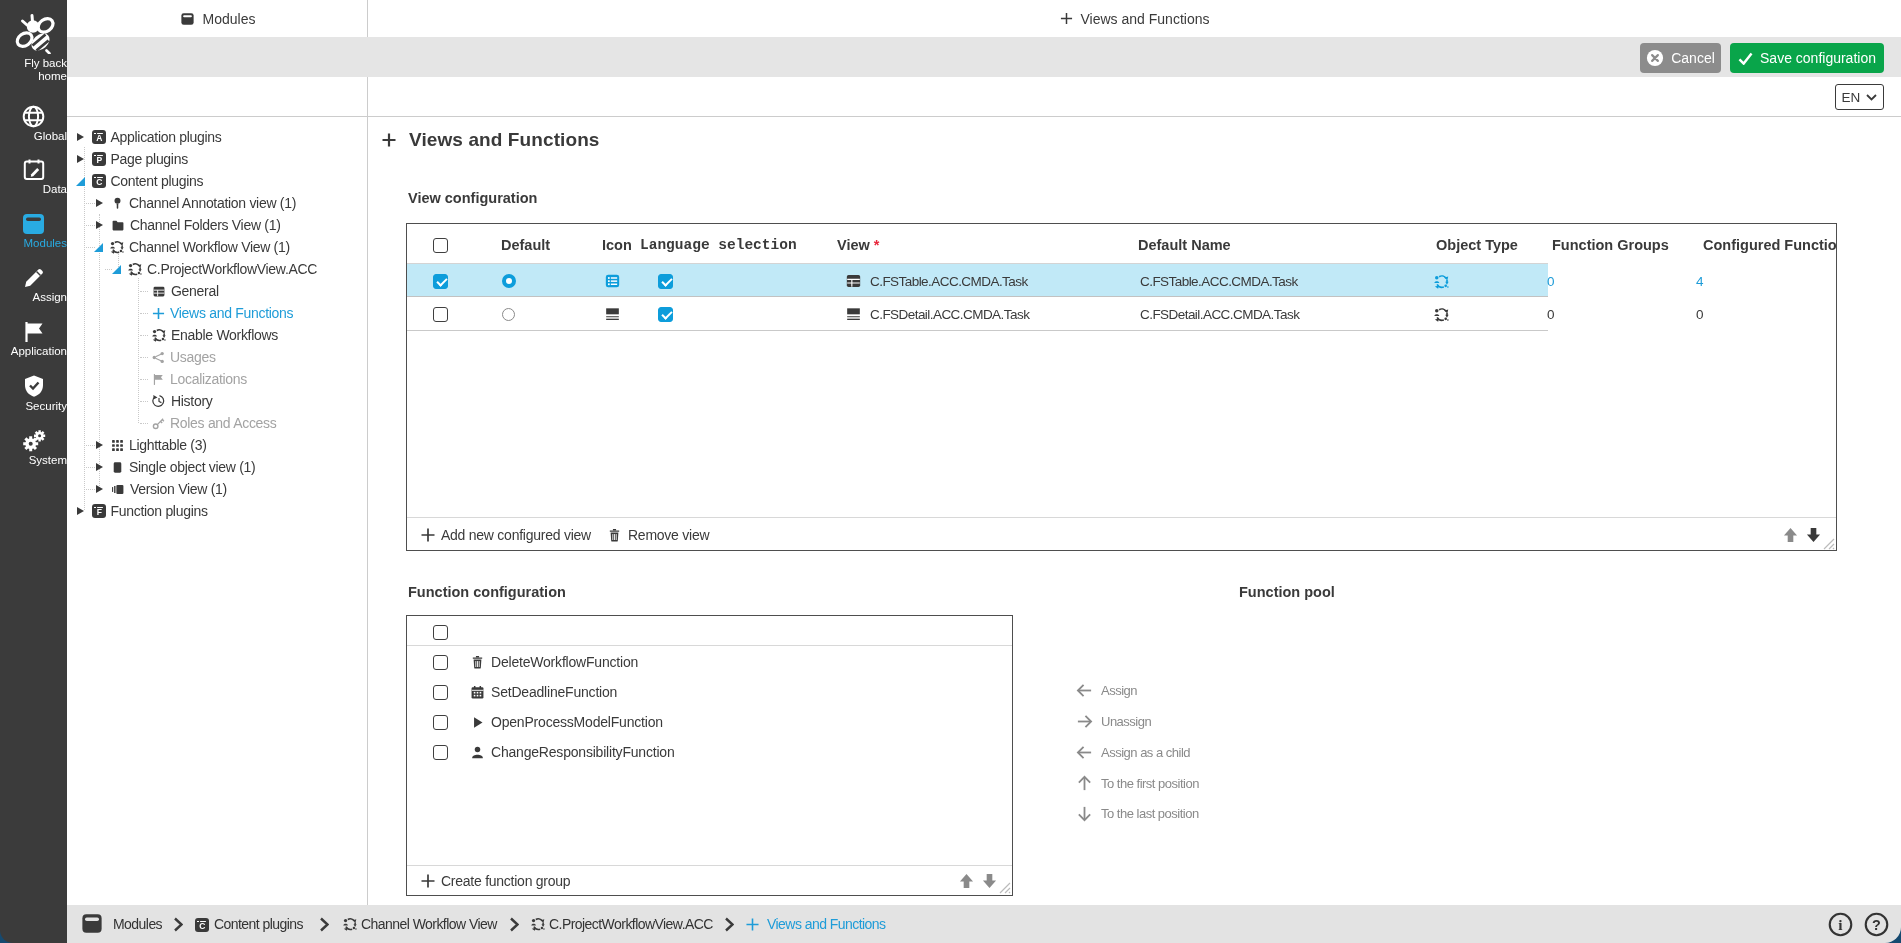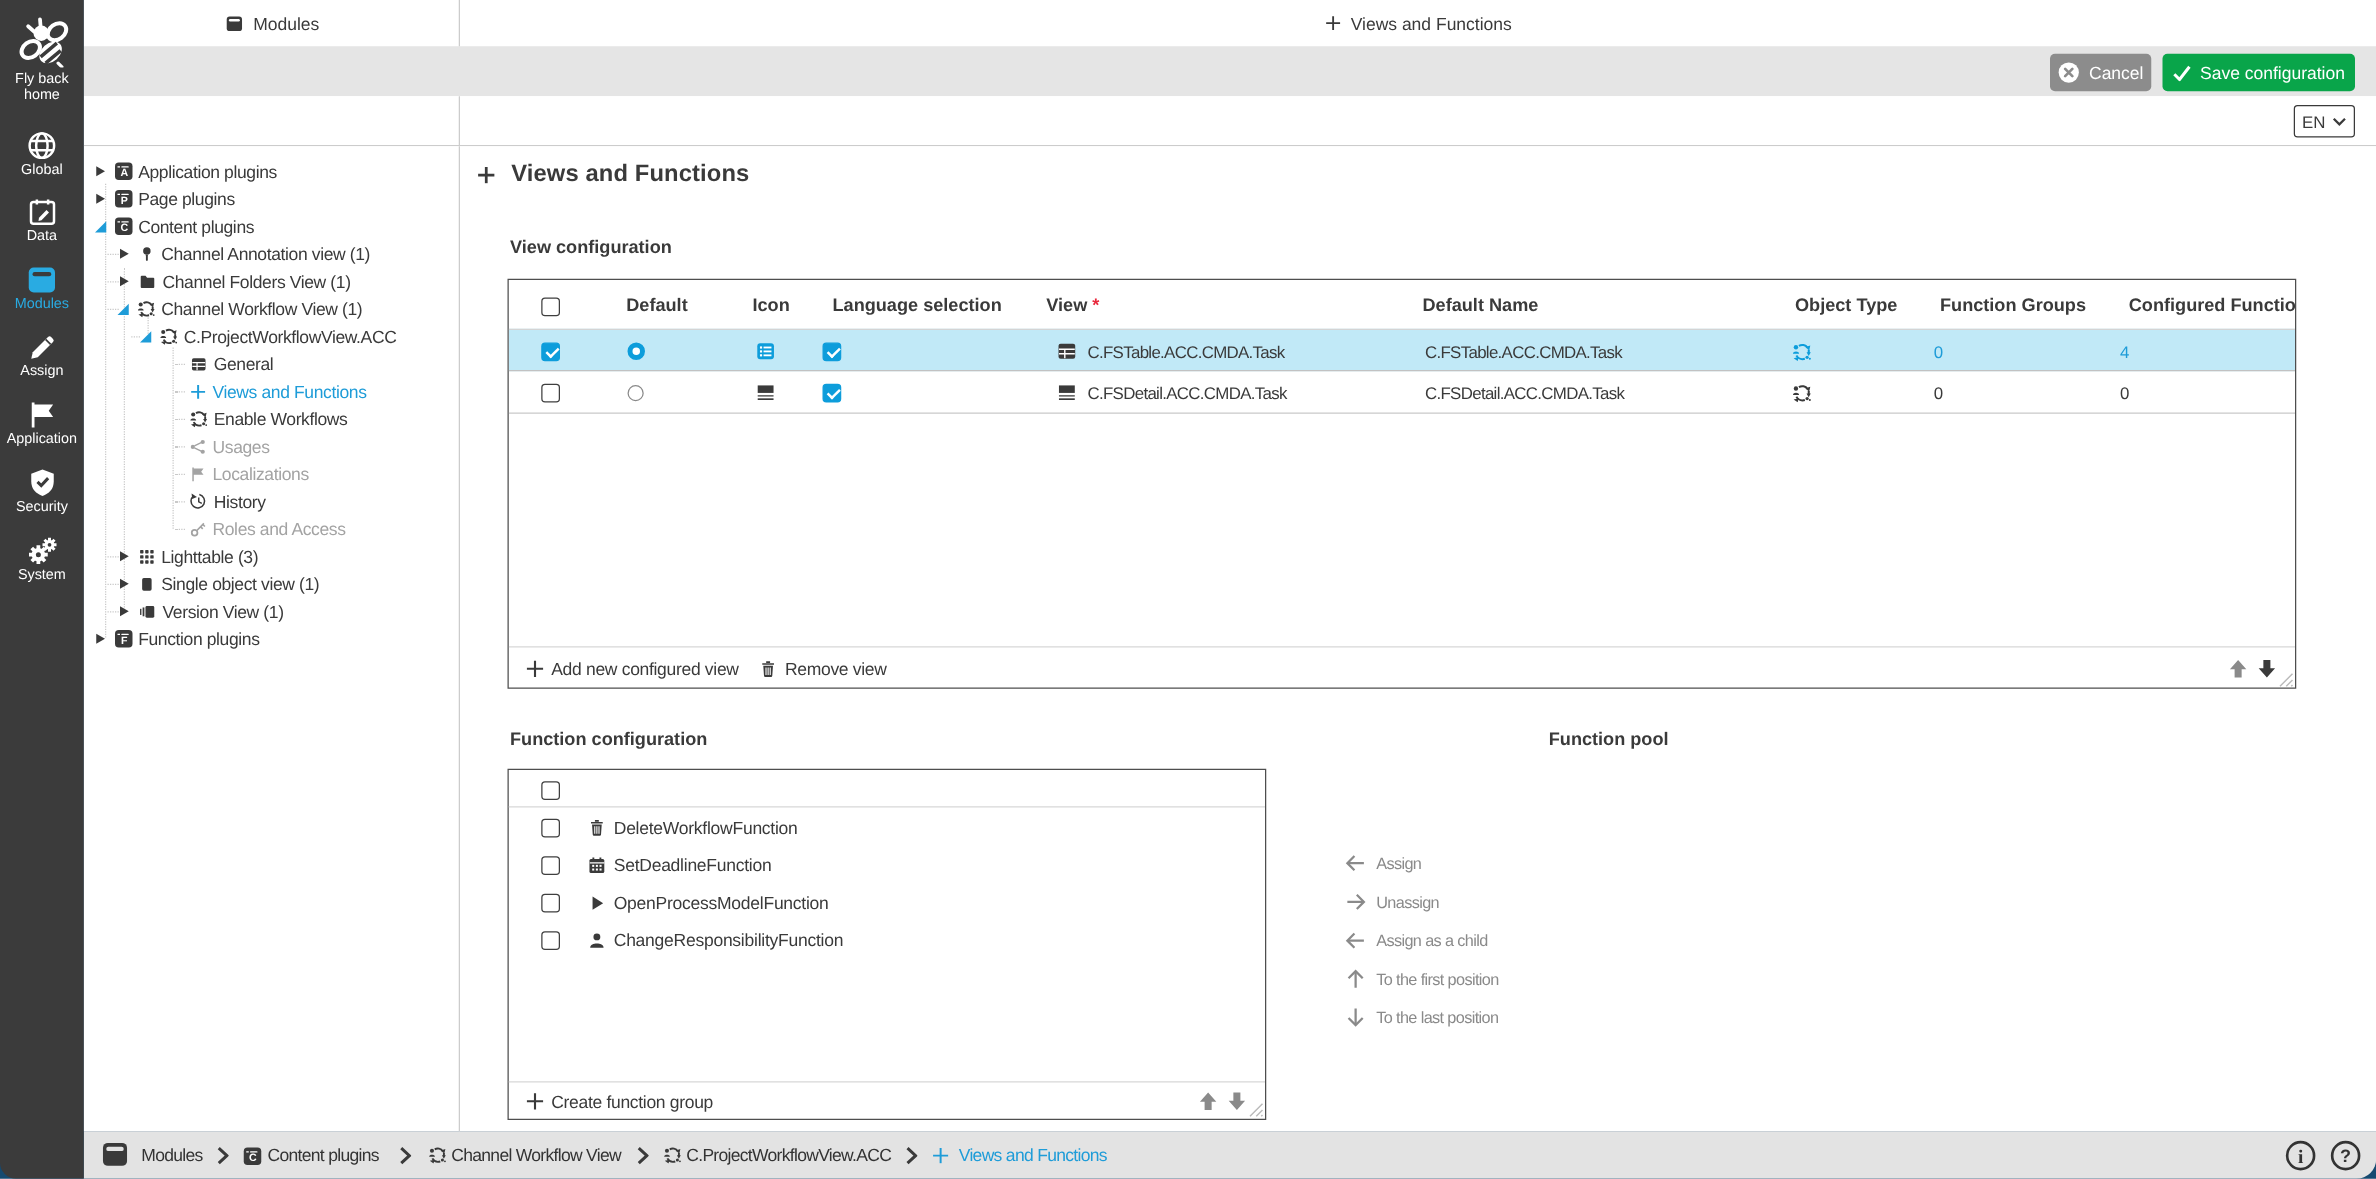--- a/index.html
+++ b/index.html
@@ -2,21 +2,21 @@
 <html><head>
 <meta charset="utf-8">
 <style>
 * { margin:0; padding:0; box-sizing:border-box; }
 html,body { width:1901px; height:943px; overflow:hidden; }
 body { background:#164a70; font-family:"Liberation Sans", sans-serif; color:#3a3a3a; position:relative; }
 
 
 #sidebar { position:absolute; left:0; top:0; width:67px; height:943px; background:#3b3b3b; border-bottom-left-radius:13px; z-index:5; }
 #sidebar .sitem { position:absolute; left:0; width:67px; text-align:center; color:#fff; }
-#sidebar .slabel { position:absolute; left:0; width:67px; text-align:center; color:#fff; font-size:11.5px; line-height:13px; }
+#sidebar .slabel { position:absolute; left:0; width:67px; text-align:right; color:#fff; font-size:11.5px; line-height:13px; }
 #sidebar .blue { color:#29abe2; }
 
 
 #app { position:absolute; left:67px; top:0; width:1834px; height:905px; background:#fff; }
 #topbar { position:absolute; left:0; top:0; width:1834px; height:37px; background:#fff; }
 #greybar { position:absolute; left:0; top:37px; width:1834px; height:40px; background:#e5e5e5; }
 #enrow { position:absolute; left:0; top:77px; width:1834px; height:40px; background:#fff; border-bottom:1px solid #ccc; }
 #treepanel { position:absolute; left:0; top:117px; width:301px; height:788px; background:#fff; border-right:1px solid #ccc; }
 #vdiv1 { position:absolute; left:300px; top:0; width:1px; height:37px; background:#ccc; }
 #vdiv2 { position:absolute; left:300px; top:77px; width:1px; height:40px; background:#ccc; }
@@ -48,21 +48,21 @@
 
 .cb { width:15px; height:15px; border:1.5px solid #3f3f3f; border-radius:3px; background:#fff; position:relative; flex:0 0 auto; }
 .cb.on { background:#0d9ddb; border-color:#0d9ddb; }
 .cb.on:after { content:""; position:absolute; left:2.5px; top:3.5px; width:8px; height:4px; border-left:2.5px solid #fff; border-bottom:2.5px solid #fff; transform:rotate(-45deg); }
 .radio { width:13px; height:13px; border-radius:50%; border:1px solid #8a8a8a; background:#fff; }
 .radio.on { border:4px solid #0d9ddb; width:14px; height:14px; }
 
 
 #vtable { left:38px; top:106px; width:1431px; height:328px; overflow:hidden; }
 .th { position:absolute; font-size:14.5px; font-weight:bold; color:#3a3a3a; top:13px; white-space:nowrap; }
-.vrow { position:absolute; left:0; width:1429px; height:34px; }
+.vrow { position:absolute; left:0; width:1141px; height:34px; }
 .vrow .cell { position:absolute; display:flex; align-items:center; height:34px; }
 .rowtxt { font-size:13.5px; letter-spacing:-0.55px; color:#3a3a3a; }
 .bluec { color:#1e9cd8; }
 .ftxt { font-size:14px; letter-spacing:-0.2px; color:#3a3a3a; }
 
 .tfootbtn { display:flex; align-items:center; gap:6px; font-size:14px; letter-spacing:-0.25px; color:#3a3a3a; position:absolute; }
 
 
 .mbtn { position:absolute; display:flex; align-items:center; gap:8px; font-size:13px; letter-spacing:-0.5px; color:#8a8a8a; }
 
@@ -299,21 +299,21 @@
           <path d="M7 0.5 V13.5 M0.5 7 H13.5" stroke="#3a3a3a" stroke-width="2.2"></path>
         </svg>
       <span style="font-size:19px; font-weight:bold; letter-spacing:0.1px;">Views and Functions</span>
     </div>
     <div class="h2" style="left:40px; top:73px;">View configuration</div>
 
     <div class="panel" id="vtable">
       <div class="cb" style="position:absolute; left:26px; top:14px;"></div>
       <div class="th" style="left:94px;">Default</div>
       <div class="th" style="left:195px;">Icon</div>
-      <div class="th" style="left:259px;">Language selection</div>
+      <div class="th" style="left:233px;font-family:Liberation Mono, monospace;">Language selection</div>
       <div class="th" style="left:430px;">View <span style="color:#e8283c">*</span></div>
       <div class="th" style="left:731px;">Default Name</div>
       <div class="th" style="left:1029px;">Object Type</div>
       <div class="th" style="left:1145px;">Function Groups</div>
       <div class="th" style="left:1296px;">Configured Functions</div>
 
       <div class="vrow" style="top:39px; background:#c1e9f7; border-top:1px solid #d4d4d4; border-bottom:1px solid #c2c2c2;">
         <div class="cell" style="left:26px;">
             <span class="cb on"></span>
           </div>

